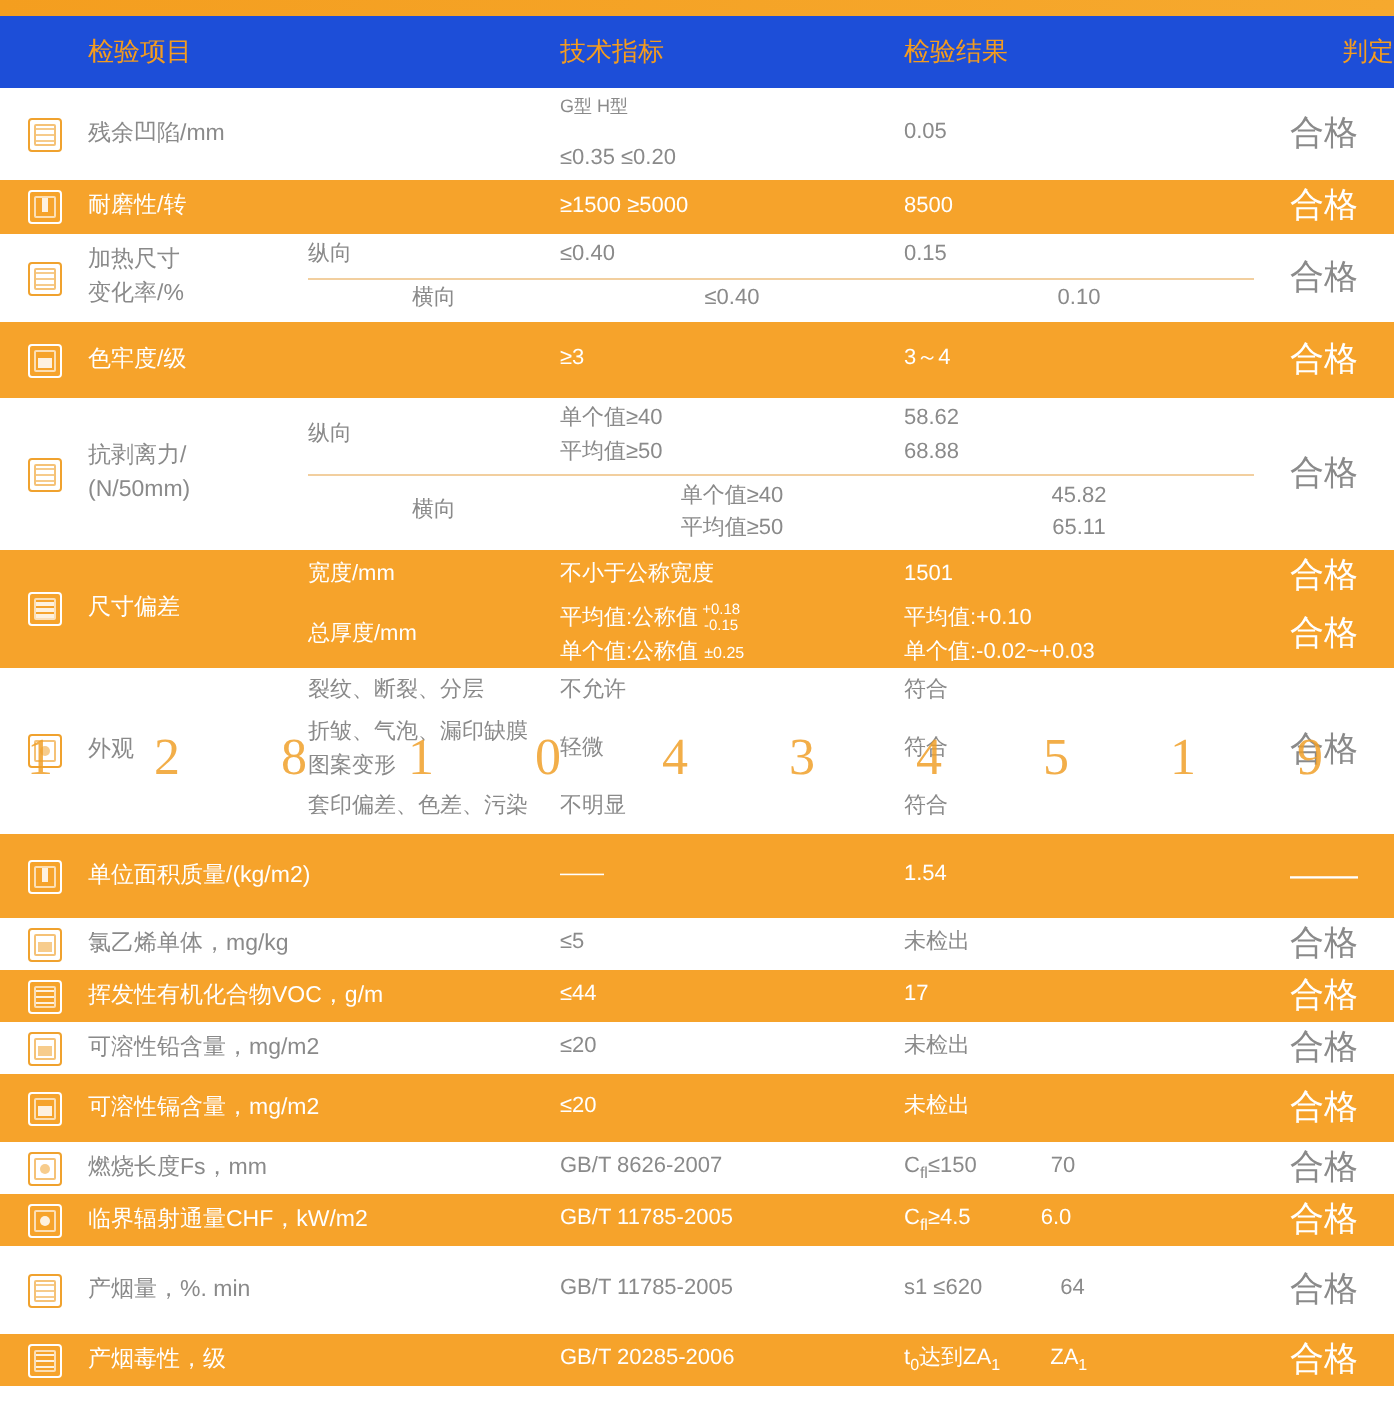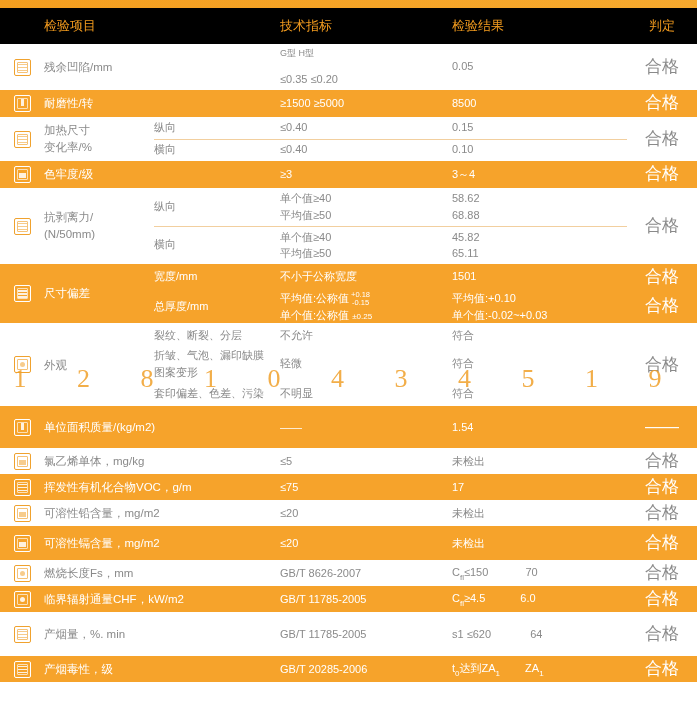--- a/index.html
+++ b/index.html
@@ -47,38 +47,39 @@
   .c-sub  { width: 126px; }
   .c-spec { width: 172px; }
   .c-res  { width: 175px; }
   .c-judge{ width: 70px; }
 
   .row-white { background: #ffffff; color: #8a8a8a; }
   .row-orange { background: #f6a32b; color: #ffffff; }
   .row-orange td { color: #ffffff; }
 
   .hdr {
-    background: #000000;
+    background: #1d4ed8;
     color: #f39a1d;
     font-size: 13px;
     height: 36px;
   }
   .hdr td { padding: 6px 0 8px 0; font-size: 13px; color: #f49c1e; }
 
   .cell {
     padding: 6px 10px;
     line-height: 1.45;
     font-size: 11px;
   }
-  .cell.center { text-align: center; }
+  .cell.center { text-align: right; }
   .cell.item { font-size: 11.5px; }
 
   
   .divline {
     border-top: 1px solid #f2cf9f;
+    text-align: center;
   }
 
   .judge { text-align: center; font-size: 17px; }
 
   
   .iconwrap {
     display: flex;
     align-items: center;
     justify-content: center;
     height: 100%;
@@ -232,21 +233,21 @@
       <td class="cell">≤0.40</td>
       <td class="cell">0.15</td>
       <td class="cell judge" rowspan="2">合格</td>
     </tr>
     <tr class="row-white" style="height:22px">
       <td class="cell divline">横向</td>
       <td class="cell divline">≤0.40</td>
       <td class="cell divline">0.10</td>
     </tr>
 
-    <tr class="row-orange" style="height:27px">
+    <tr class="row-orange" style="height:38px">
       <td>
             <div class="iconwrap">
               <span class="ic"></span>
             </div>
           </td>
       <td class="cell item" colspan="2">色牢度/级</td>
       <td class="cell">≥3</td>
       <td class="cell">3～4</td>
       <td class="cell judge">合格</td>
     </tr>
@@ -364,21 +365,21 @@
       <td class="cell judge">合格</td>
     </tr>
 
     <tr class="row-orange" style="height:26px">
       <td>
             <div class="iconwrap">
               <span class="ic ic-lines"></span>
             </div>
           </td>
       <td class="cell item" colspan="2">挥发性有机化合物VOC，g/m</td>
-      <td class="cell">≤75</td>
+      <td class="cell">≤44</td>
       <td class="cell">17</td>
       <td class="cell judge">合格</td>
     </tr>
 
     <tr class="row-white" style="height:26px">
       <td>
             <div class="iconwrap">
               <span class="ic"></span>
             </div>
           </td>

